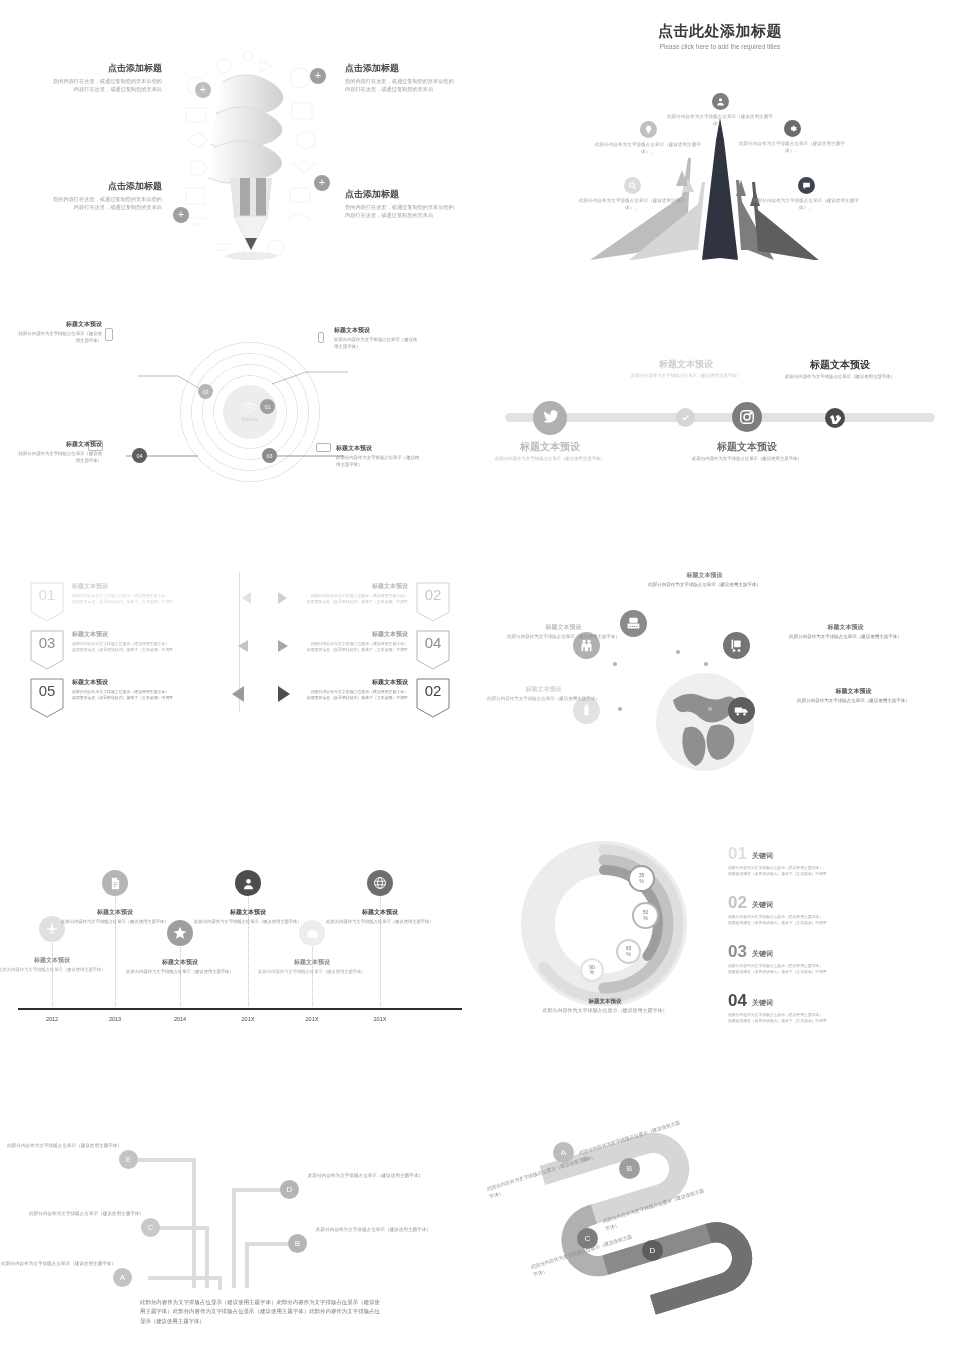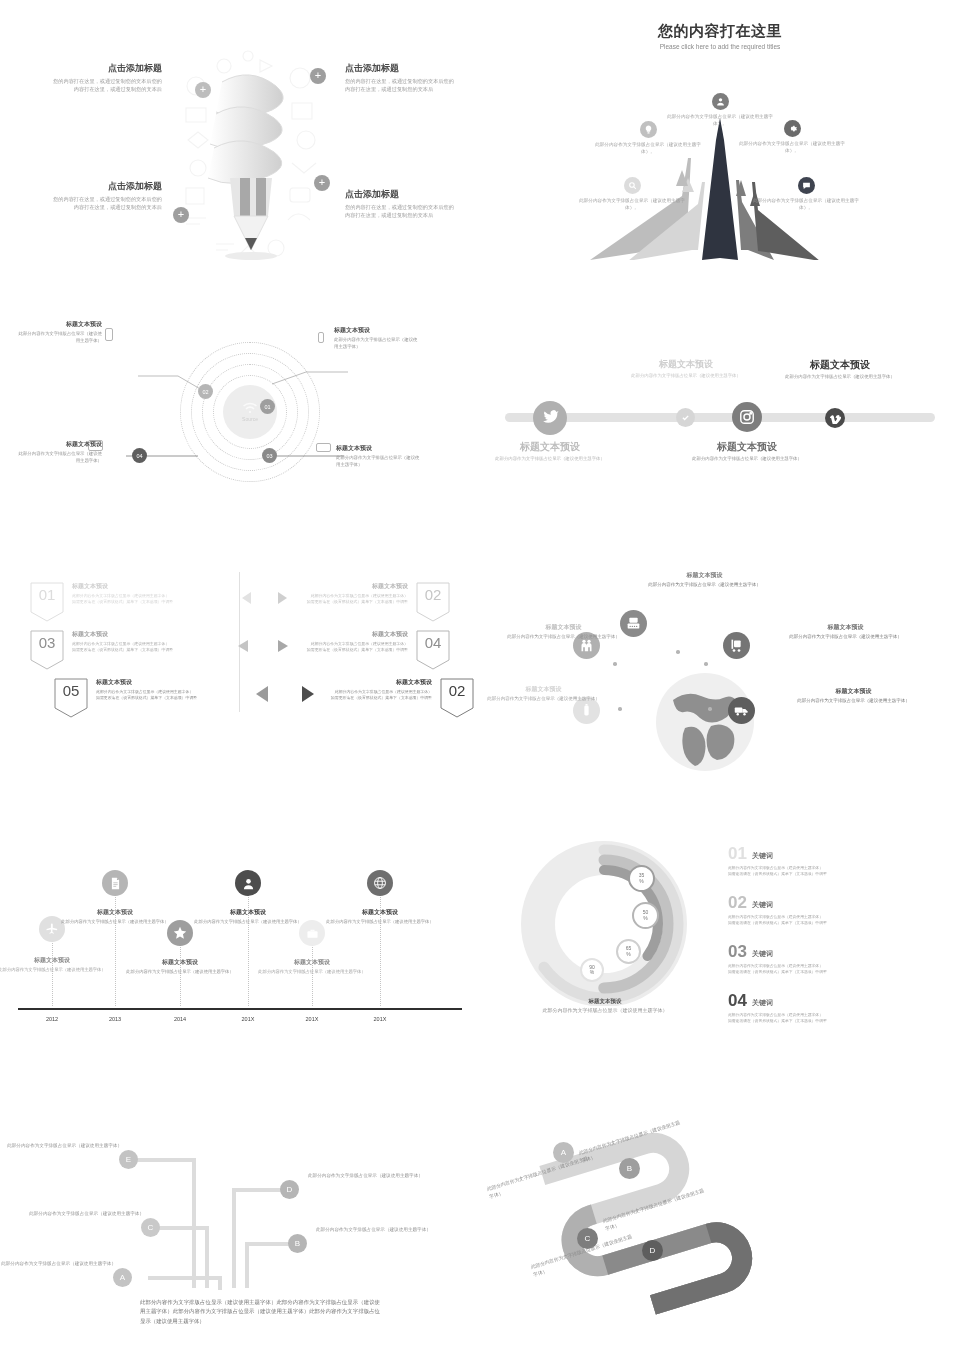--- a/index.html
+++ b/index.html
@@ -202,21 +202,21 @@
     <div class="p body-cn">您的内容打在这里，或通过复制您的文本后您的内容打在这里，或通过复制您的文本后</div>
   </div>
   <div class="blk bl-br">
     <div class="h ttl-cn">点击添加标题</div>
     <div class="p body-cn">您的内容打在这里，或通过复制您的文本后您的内容打在这里，或通过复制您的文本后</div>
   </div>
 </div>
 
 <div class="slide" id="s2">
   <div class="hd">
-    <div class="cn">您的内容打在这里</div>
+    <div class="cn">点击此处添加标题</div>
     <div class="en">Please click here to add the required titles</div>
   </div>
 
   <svg style="position:absolute;left:90px;top:100px;width:300px;height:160px;" viewBox="0 0 300 160">
     <path d="M98 148 L20 160 L112 96 L118 58 l3 0 -5 90z" fill="#bdbdbd"></path>
     <path d="M122 150 L58 161 L128 104 l4 -22 3 0 -7 68z" fill="#d6d6d6"></path>
     <path d="M150 158 L132 160 l14 -120 h8 l14 120z" fill="#2f3440"></path>
     <path d="M146 40 l4 -22 4 22z" fill="#2f3440"></path>
     <path d="M178 150 L204 160 L172 102 l-3 -22 -3 0 5 70z" fill="#7d7d7d"></path>
     <path d="M196 152 L250 161 L188 110 l-3 -28 -3 0 6 69z" fill="#5e5e5e"></path>
@@ -416,21 +416,21 @@
       <div class="p" style="color:#9e9e9e;">如需更改请在（设置形状格式）菜单下（文本选项）中调整</div>
     </div>
     <div class="badge" style="right:0;top:0;">
       <svg viewBox="0 0 34 40" style="position:absolute;inset:0;">
           <path d="M1 1h32v29l-16 9-16-9z" fill="none" stroke="#b5b5b5"></path>
         </svg>
       <span style="color:#8f8f8f;">04</span>
     </div>
   </div>
 
-  <div class="row" style="top:118px;margin-left:24px;">
+  <div class="row" style="top:118px;">
     <div class="badge" style="left:0;top:0;">
       <svg viewBox="0 0 34 40" style="position:absolute;inset:0;">
           <path d="M1 1h32v29l-16 9-16-9z" fill="none" stroke="#8a8a8a"></path>
         </svg>
       <span style="color:#4d4d4d;">05</span>
     </div>
     <div class="txt" style="left:42px;top:0;text-align:left;">
       <div class="h" style="color:#4d4d4d;">标题文本预设</div>
       <div class="p" style="color:#8a8a8a;">此部分内容作为文字排版占位显示（建议使用主题字体）</div>
       <div class="p" style="color:#8a8a8a;">如需更改请在（设置形状格式）菜单下（文本选项）中调整</div>

